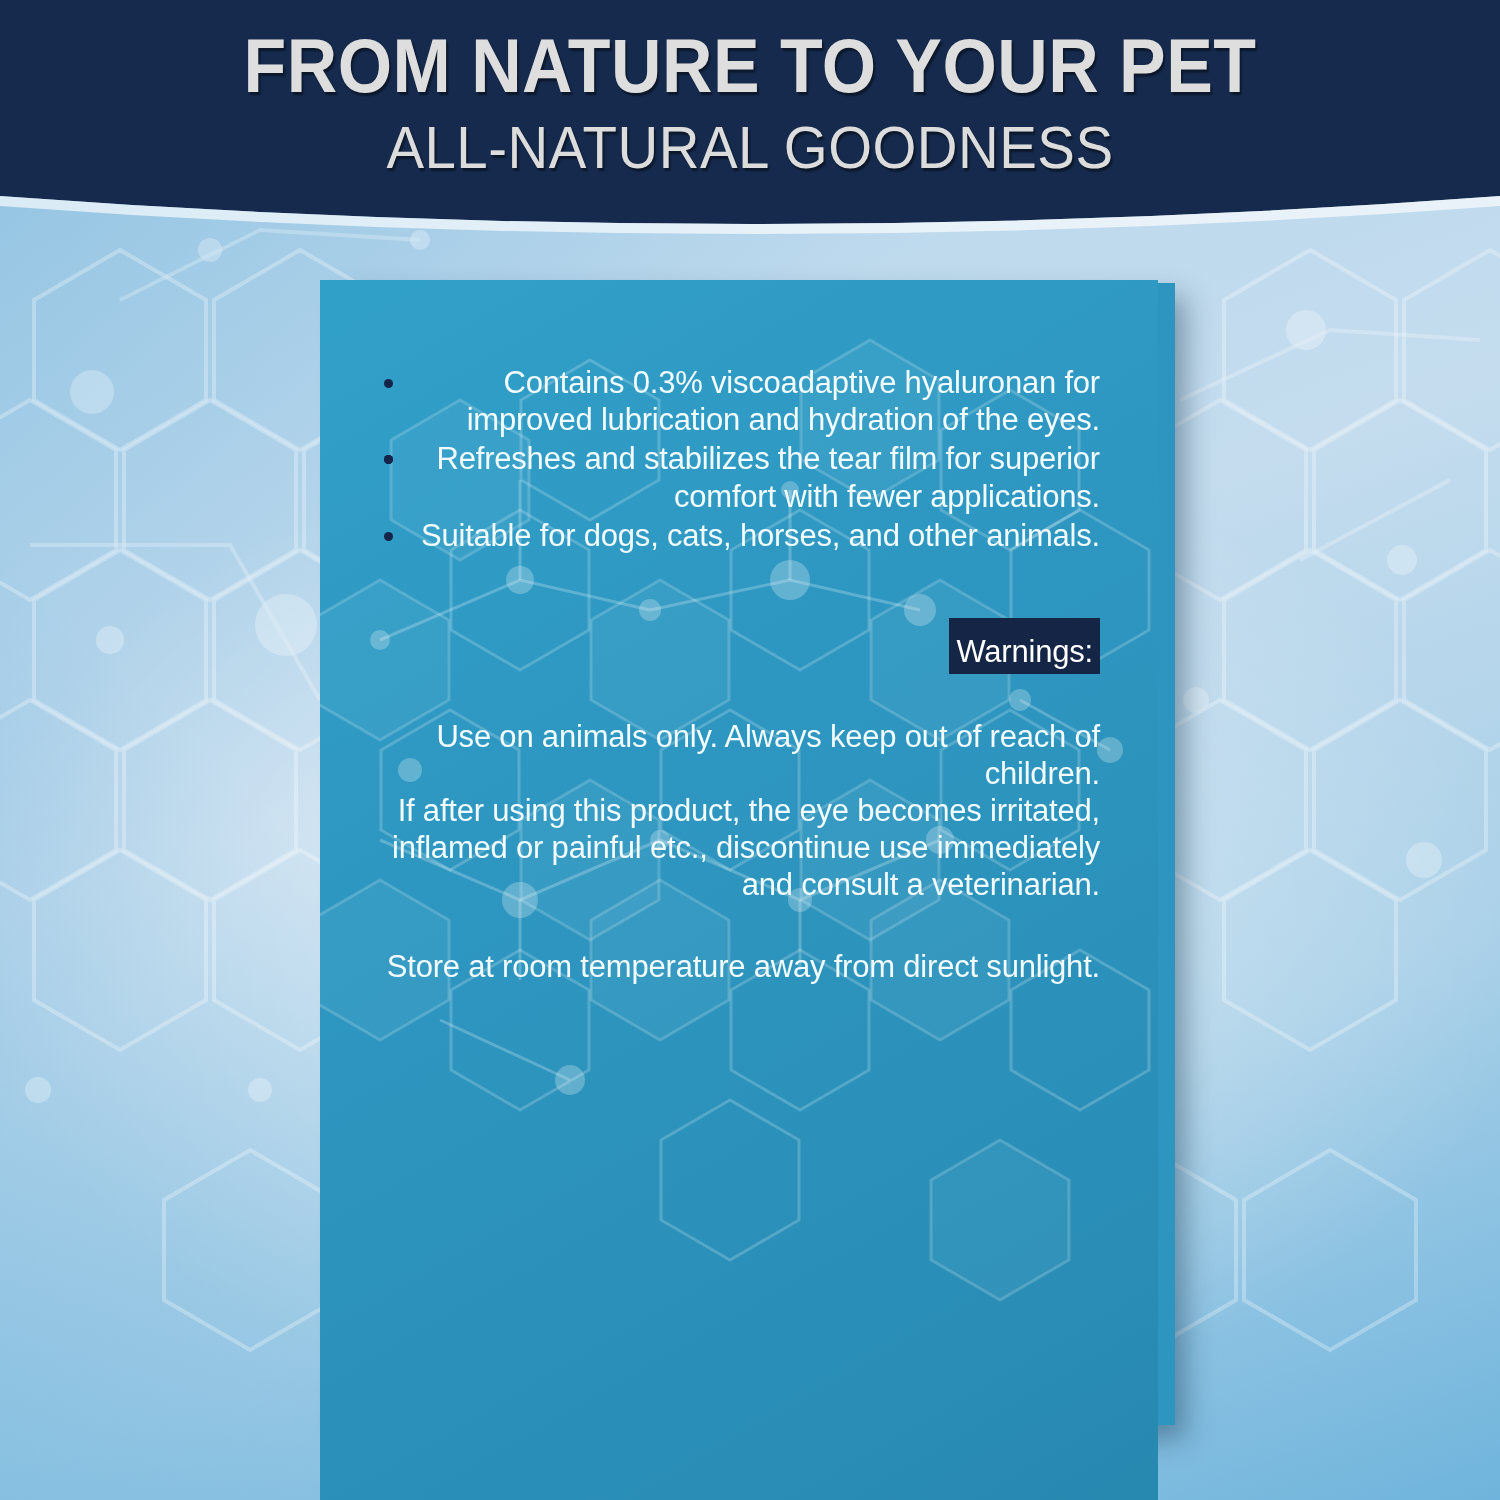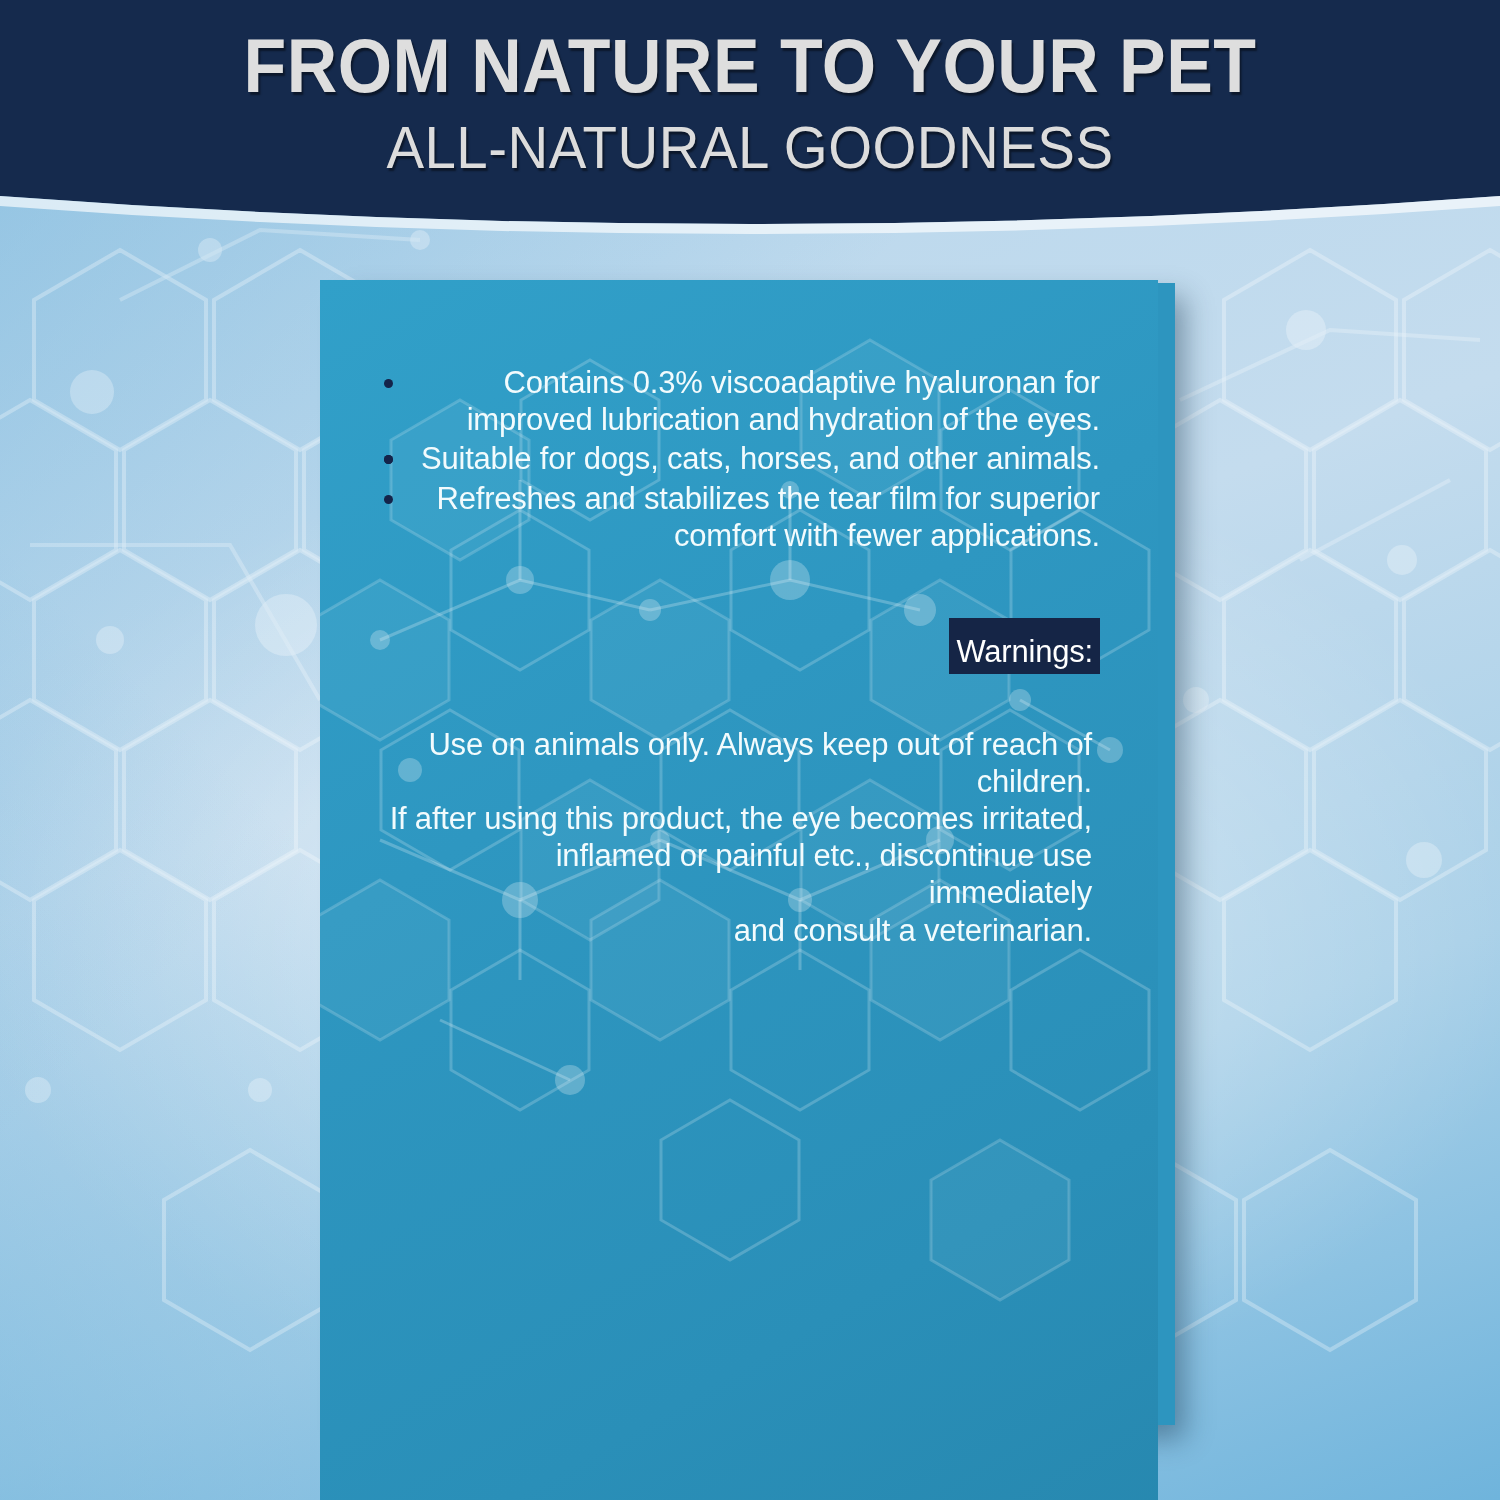--- a/index.html
+++ b/index.html
@@ -155,21 +155,21 @@
     line-height: 1.12;
     padding: 17px 7px 4px 7px;
     letter-spacing: -0.2px;
   }
 
   .body-text {
     color: #f2fbfd;
     font-size: 31px;
     line-height: 1.20;
     letter-spacing: -0.2px;
-    margin: 8px;
+    margin: 0;
     white-space: pre-line;
   }
   .gap-md { height: 44px; }
   .gap-lg { height: 62px; }
   .gap-xl { height: 78px; }
 </style>
 </head>
 <body>
 
 <div id="page">
@@ -324,37 +324,38 @@
       <ul class="bullets">
         <li>
           <span class="dot"></span>
           <span>Contains 0.3% viscoadaptive hyaluronan for improved lubrication and hydration of the eyes.</span>
         </li>
         <li>
           <span class="dot"></span>
         </li>
         <li>
           <span class="dot"></span>
-          <span>Suitable for dogs, cats, horses, and other animals.</span>
+          <span>Refreshes and stabilizes the tear film for superior comfort with fewer applications.</span>
         </li>
         <li>
           <span class="dot"></span>
-          <span>Refreshes and stabilizes the tear film for superior comfort with fewer applications.</span>
+          <span>Suitable for dogs, cats, horses, and other animals.</span>
         </li>
       </ul>
 
       <div class="gap-lg"></div>
 
       <div>
         <span class="section-badge">Warnings:</span>
         <div class="gap-md"></div>
         <p class="body-text">Use on animals only. Always keep out of reach of children.
 If after using this product, the eye becomes irritated, inflamed or painful etc., discontinue use immediately
 and consult a veterinarian.</p>
         <div class="gap-md"></div>
+        <p class="body-text">Store at room temperature away from direct sunlight.</p>
       </div>
 
       <div class="gap-xl"></div>
 
 
     </div>
   </div>
 
 </div>
 

